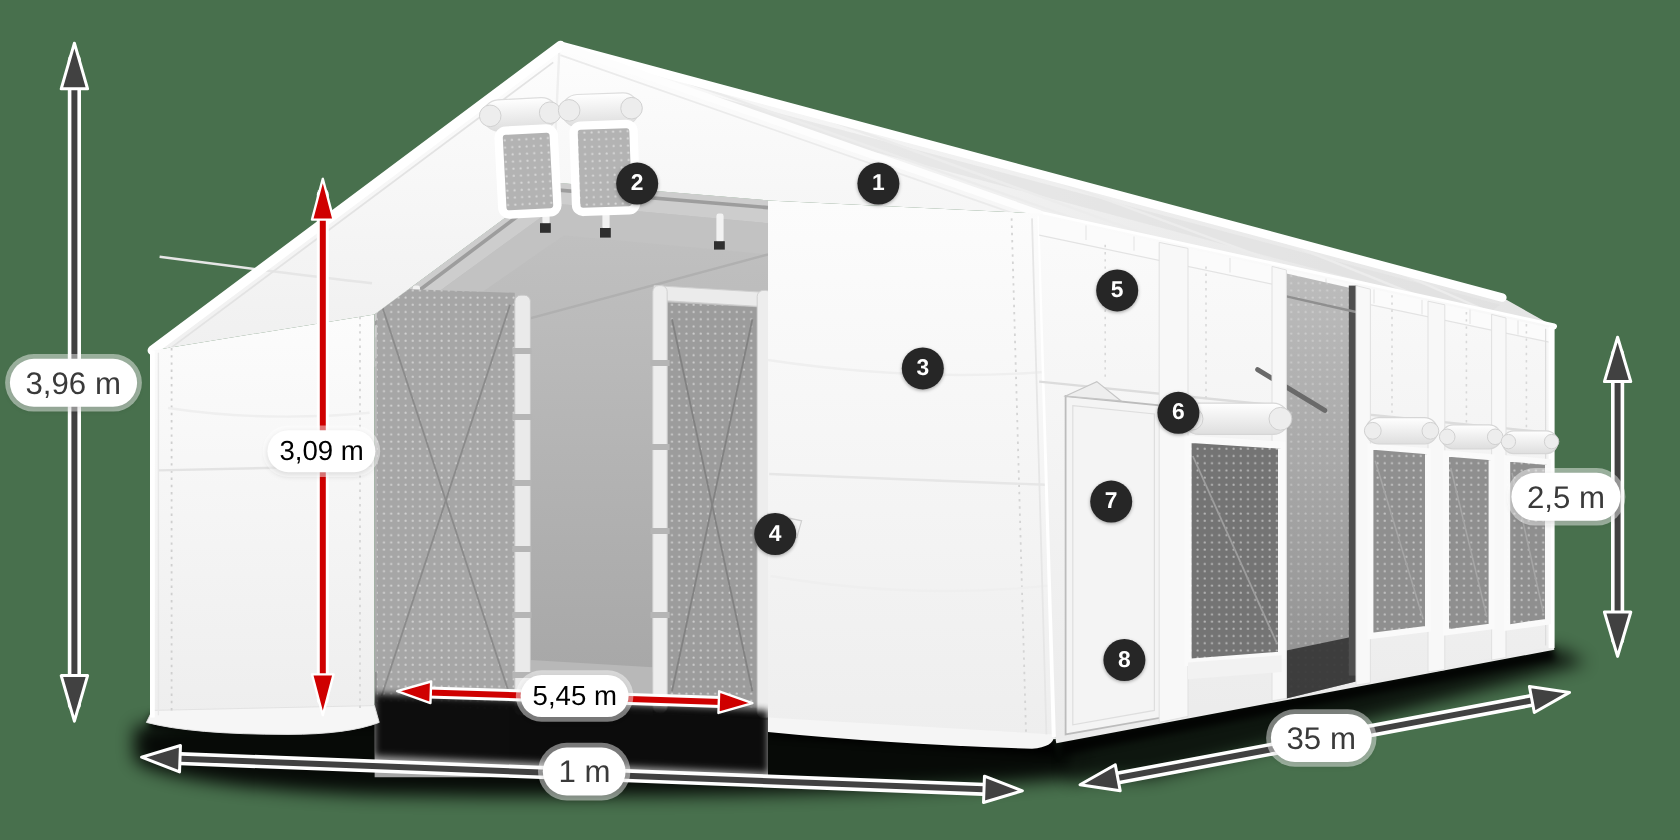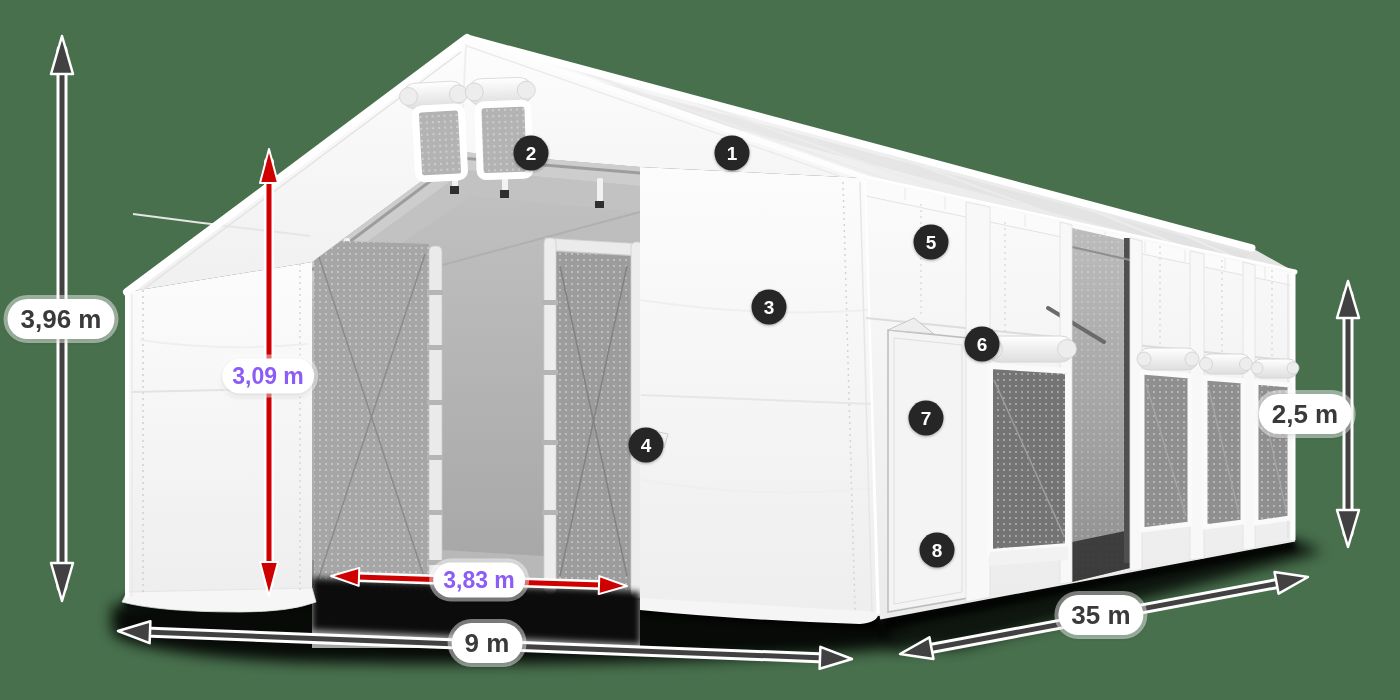--- a/index.html
+++ b/index.html
@@ -2,25 +2,25 @@
 <html><head>
 <meta charset="utf-8">
 <style>
   html,body{margin:0;padding:0;background:#48704d;}
   body{width:1400px;height:700px;position:relative;overflow:hidden;
        font-family:"Liberation Sans", sans-serif;}
   .stage{position:absolute;left:0;top:0;width:1400px;height:700px;}
   .stage svg{position:absolute;left:0;top:0;}
   .dim-pill{
     position:absolute;transform:translate(-50%,-50%);
-    background:#ffffff;color:#3a3a3a;font-weight:bold;font-size:26px;line-height:1;
+    background:#ffffff;color:#3a3a3a;font-weight:normal;font-size:26px;line-height:1;
     padding:7px 13px;border-radius:24px;white-space:nowrap;
     box-shadow:0 0 0 4px rgba(255,255,255,0.45), 0 2px 5px rgba(0,0,0,0.25);
     z-index:5;text-align:center;}
-  .dim-pill.red{color:#8b5cf6;font-size:23px;padding:6px 10px;}
+  .dim-pill.red{color:#000000;font-size:23px;padding:6px 10px;}
   .badge{
     position:absolute;transform:translate(-50%,-50%);
     width:35px;height:35px;border-radius:50%;
     background:#262626;color:#ffffff;
     display:flex;align-items:center;justify-content:center;
     font-size:19px;font-weight:bold;z-index:6;
     box-shadow:0 1px 3px rgba(0,0,0,0.35);}
 </style>
 </head>
 <body>
@@ -315,22 +315,22 @@
       <line x1="357" y1="577" x2="601" y2="585" stroke="#ffffff" stroke-width="10" stroke-linecap="round"></line>
       <line x1="357" y1="577" x2="601" y2="585" stroke="#cf0000" stroke-width="5"></line>
       <polygon points="331,576 358.7,585.9 359.3,567.9" fill="#cf0000" stroke="#ffffff" stroke-width="2" stroke-linejoin="round"></polygon>
       <polygon points="627,586 598.7,594.1 599.3,576.1" fill="#cf0000" stroke="#ffffff" stroke-width="2" stroke-linejoin="round"></polygon>
     </g>
   </g>
 </svg>
 
 <div class="dim-pill" style="left:61px;top:319px">3,96 m</div>
 <div class="dim-pill red" style="left:268px;top:376px">3,09 m</div>
-<div class="dim-pill red" style="left:479px;top:580px">3,83 m</div>
-<div class="dim-pill" style="left:487px;top:643px">9 m</div>
+<div class="dim-pill red" style="left:479px;top:580px">5,45 m</div>
+<div class="dim-pill" style="left:487px;top:643px">1 m</div>
 <div class="dim-pill" style="left:1101px;top:615px">35 m</div>
 <div class="dim-pill" style="left:1305px;top:414px">2,5 m</div>
 
 <div class="badge" style="left:732px;top:153px">1</div>
 <div class="badge" style="left:531px;top:153px">2</div>
 <div class="badge" style="left:769px;top:307px">3</div>
 <div class="badge" style="left:646px;top:445px">4</div>
 <div class="badge" style="left:931px;top:242px">5</div>
 <div class="badge" style="left:982px;top:344px">6</div>
 <div class="badge" style="left:926px;top:418px">7</div>

